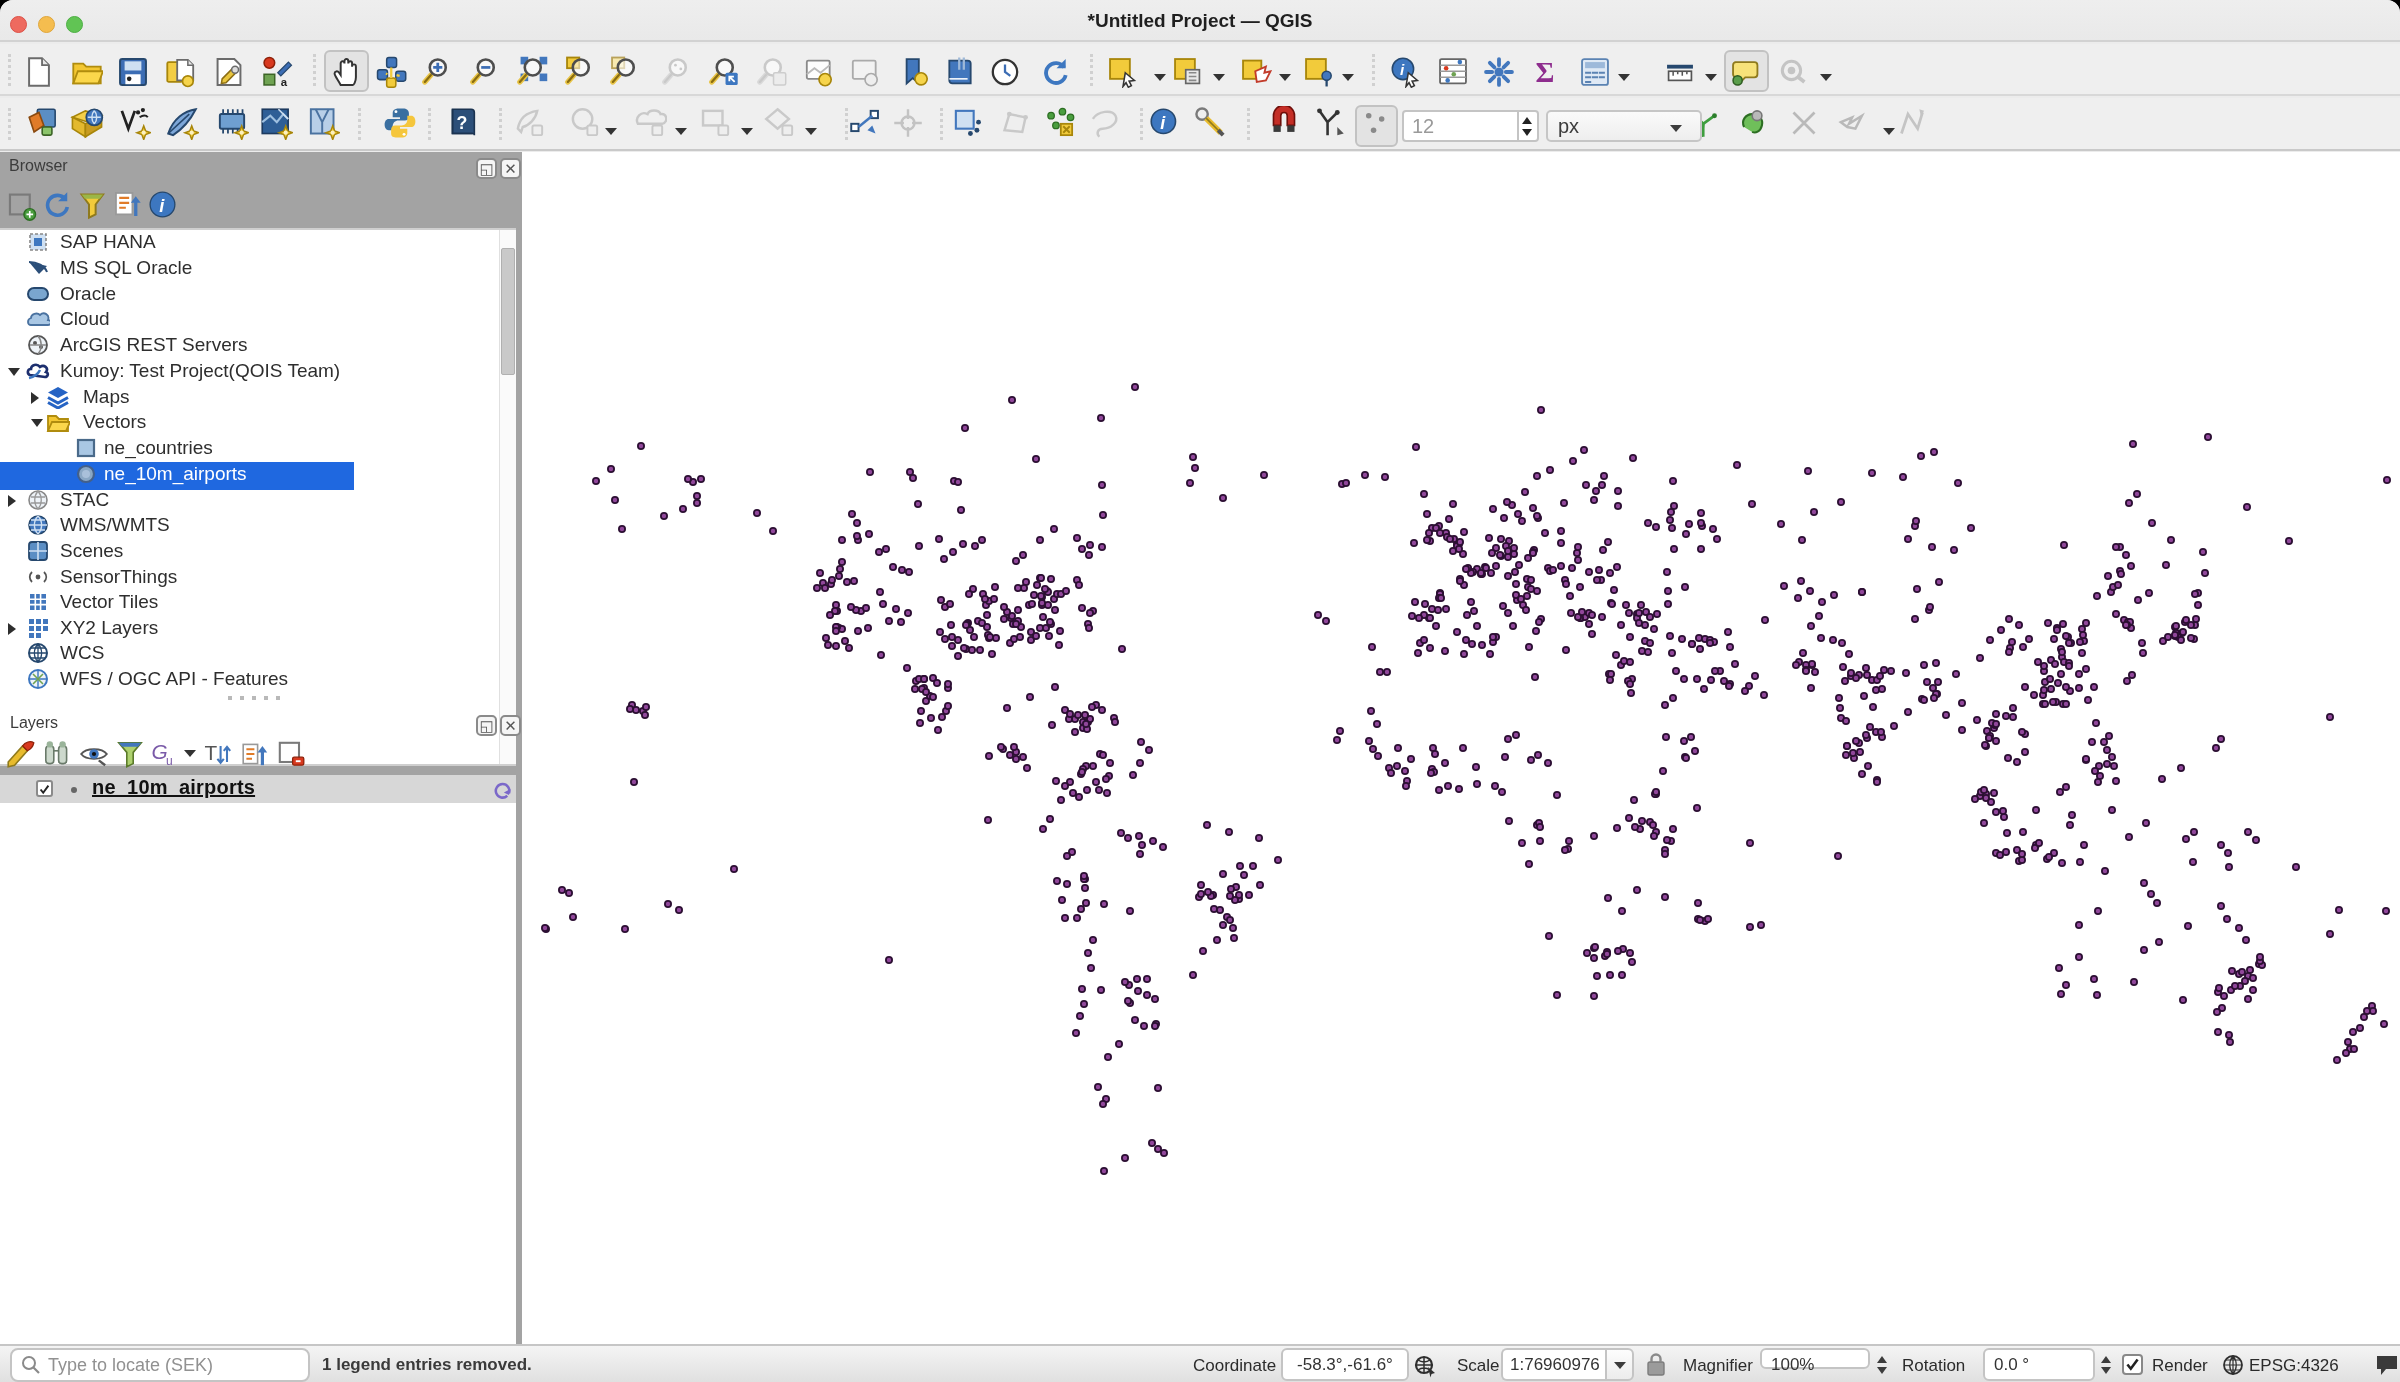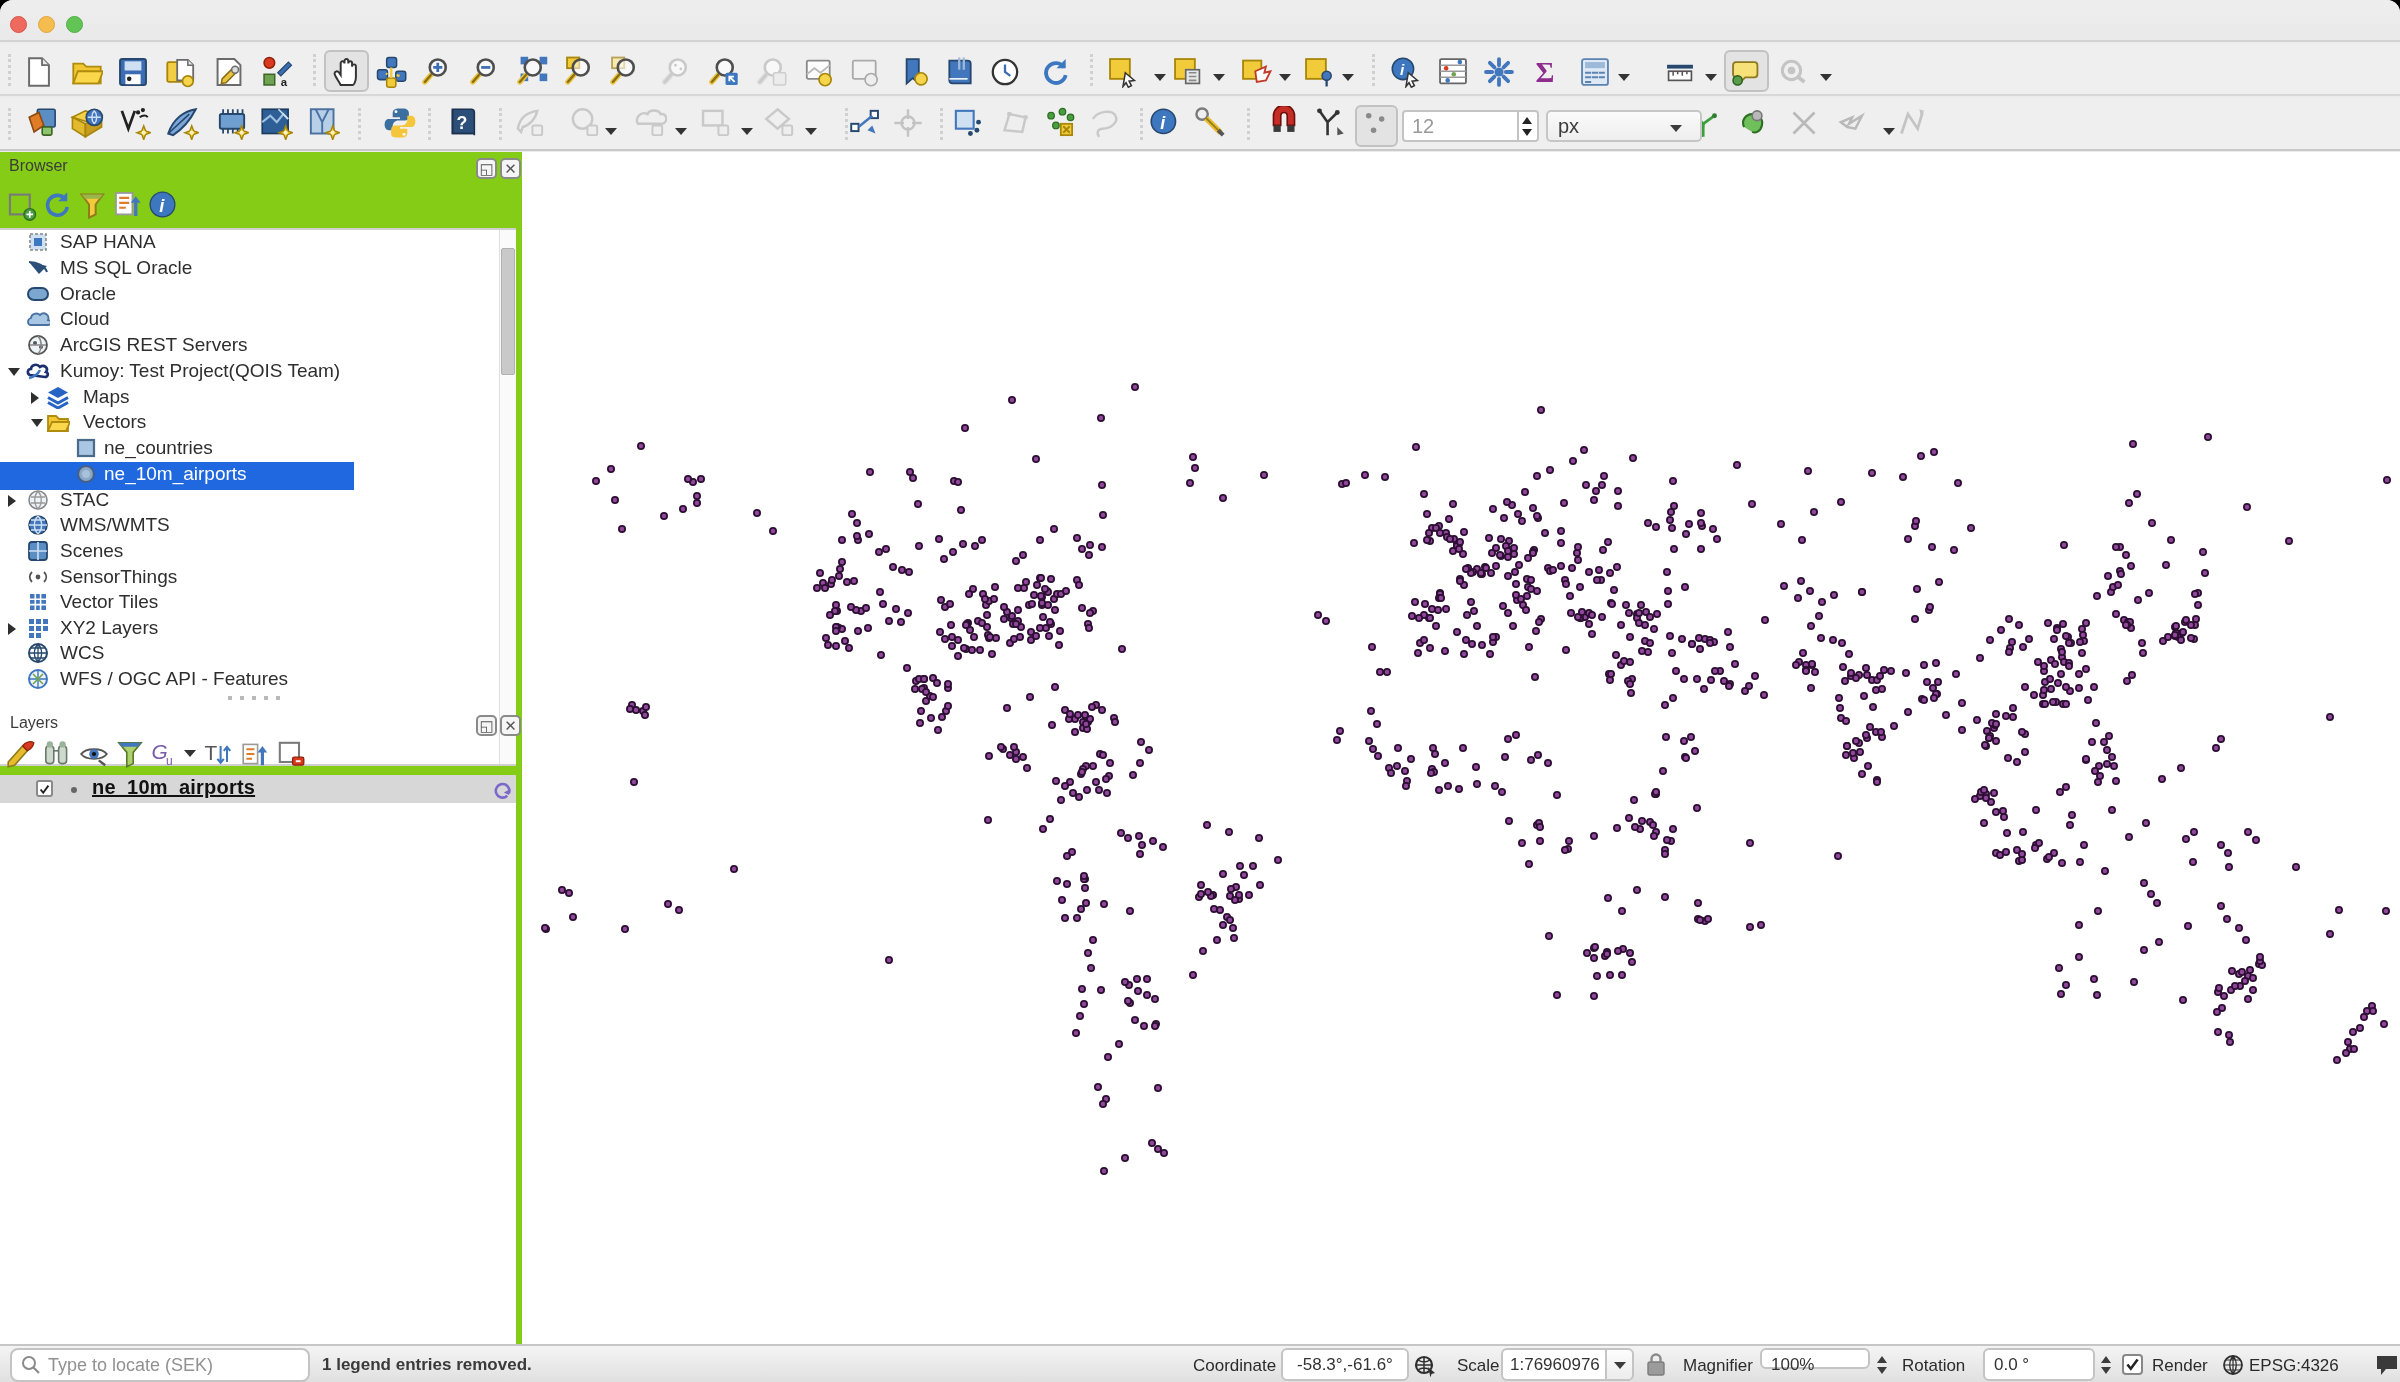--- a/index.html
+++ b/index.html
@@ -6,21 +6,21 @@
 #titlebar{position:absolute;left:0;top:0;width:2400px;height:42px;background:linear-gradient(#eeeeee,#e9e9e9);border-bottom:2px solid #d2d2d2}
 .tl{position:absolute;top:16px;width:17px;height:17px;border-radius:50%}
 #title{position:absolute;top:10px;left:0;width:2400px;text-align:center;font-size:19px;font-weight:bold;color:#1f1f1f}
 #tb1{position:absolute;left:0;top:44px;width:2400px;height:52px;background:#efefef;border-bottom:2px solid #d8d8d8}
 #tb2{position:absolute;left:0;top:98px;width:2400px;height:53px;background:#efefef;border-bottom:2px solid #c9c9c9}
 .ic{position:absolute;width:32px;height:32px;top:12px}
 .ic2{position:absolute;width:34px;height:34px;top:8px}
 .sep{position:absolute;top:10px;width:2px;height:32px;background:transparent;border-left:3px dotted #d0d0d0}
 .drop{position:absolute;top:30px;width:0;height:0;border-left:6px solid transparent;border-right:6px solid transparent;border-top:7px solid #333}
 .press{position:absolute;top:6px;width:45px;height:42px;background:#e3e3e3;border:2px solid #c2c2c2;border-radius:6px}
-#leftpanel{position:absolute;left:0;top:152px;width:581px;height:1192px;background:#84cc16;border-right:2px solid #bfbfbf}
+#leftpanel{position:absolute;left:0;top:152px;width:581px;height:1192px;background:#a3a3a3;border-right:2px solid #bfbfbf}
 .ptitle{position:absolute;font-size:16px;color:#3c3c3c}
 .pbtn{position:absolute;width:21px;height:21px;border:2px solid #8a8a8a;border-radius:5px;background:#f5f5f5;color:#555;font-size:15px;line-height:17px;text-align:center}
 #tree{position:absolute;left:0px;top:76px;width:516px;height:538px;background:#fff;border-top:2px solid #cfcfcf;border-bottom:2px solid #cfcfcf}
 .trow{position:absolute;height:26px;font-size:19px;color:#2e2e2e;white-space:nowrap}
 .trow .lbl{position:absolute;top:0px;line-height:26px}
 .ticon{position:absolute;top:1px;width:24px;height:24px}
 .exp{position:absolute;top:6px;width:0;height:0}
 .expC{border-top:6px solid transparent;border-bottom:6px solid transparent;border-left:8px solid #2e2e2e;margin-top:2px}
 .expO{border-left:6px solid transparent;border-right:6px solid transparent;border-top:8px solid #2e2e2e;margin-top:4px}
 #selrow{position:absolute;left:0;top:232px;width:354px;height:28px;background:#1f68e0}
@@ -32,20 +32,21 @@
 #map{position:absolute;left:522px;top:152px;width:1878px;height:1192px;background:#fff}
 #status{position:absolute;left:0;top:1344px;width:2400px;height:38px;background:linear-gradient(#f4f4f4,#e0e0e0);border-top:2px solid #c6c6c6;font-size:17px;color:#2b2b2b}
 .sbox{position:absolute;background:#fff;border:2px solid #c4c4c4;border-radius:8px}
 .slbl{position:absolute;top:10px;color:#2b2b2b}
 </style></head><body>
 <div id="win">
   <div id="titlebar">
     <div class="tl" style="left:10px;background:#ee6a5f;border:1px solid #dc5046"></div>
     <div class="tl" style="left:38px;background:#f5bd4f;border:1px solid #dfa63b"></div>
     <div class="tl" style="left:66px;background:#61c454;border:1px solid #4caf43"></div>
+    <div id="title">*Untitled Project — QGIS</div>
   </div>
   <div id="tb1">
       <div class="press" style="left:324px"></div>
       <div class="press" style="left:1724px"></div>
       <div class="sep" style="left:8px"></div>
       <div class="sep" style="left:313px"></div>
       <div class="sep" style="left:1090px"></div>
       <div class="sep" style="left:1372px"></div>
       <div class="ic" style="left:23px"><svg viewBox="0 0 42 42" width="100%" height="100%">
           <path d="M8 3h17l9 9v27H8z" fill="#fff" stroke="#6b6b6b" stroke-width="2.6"></path>

